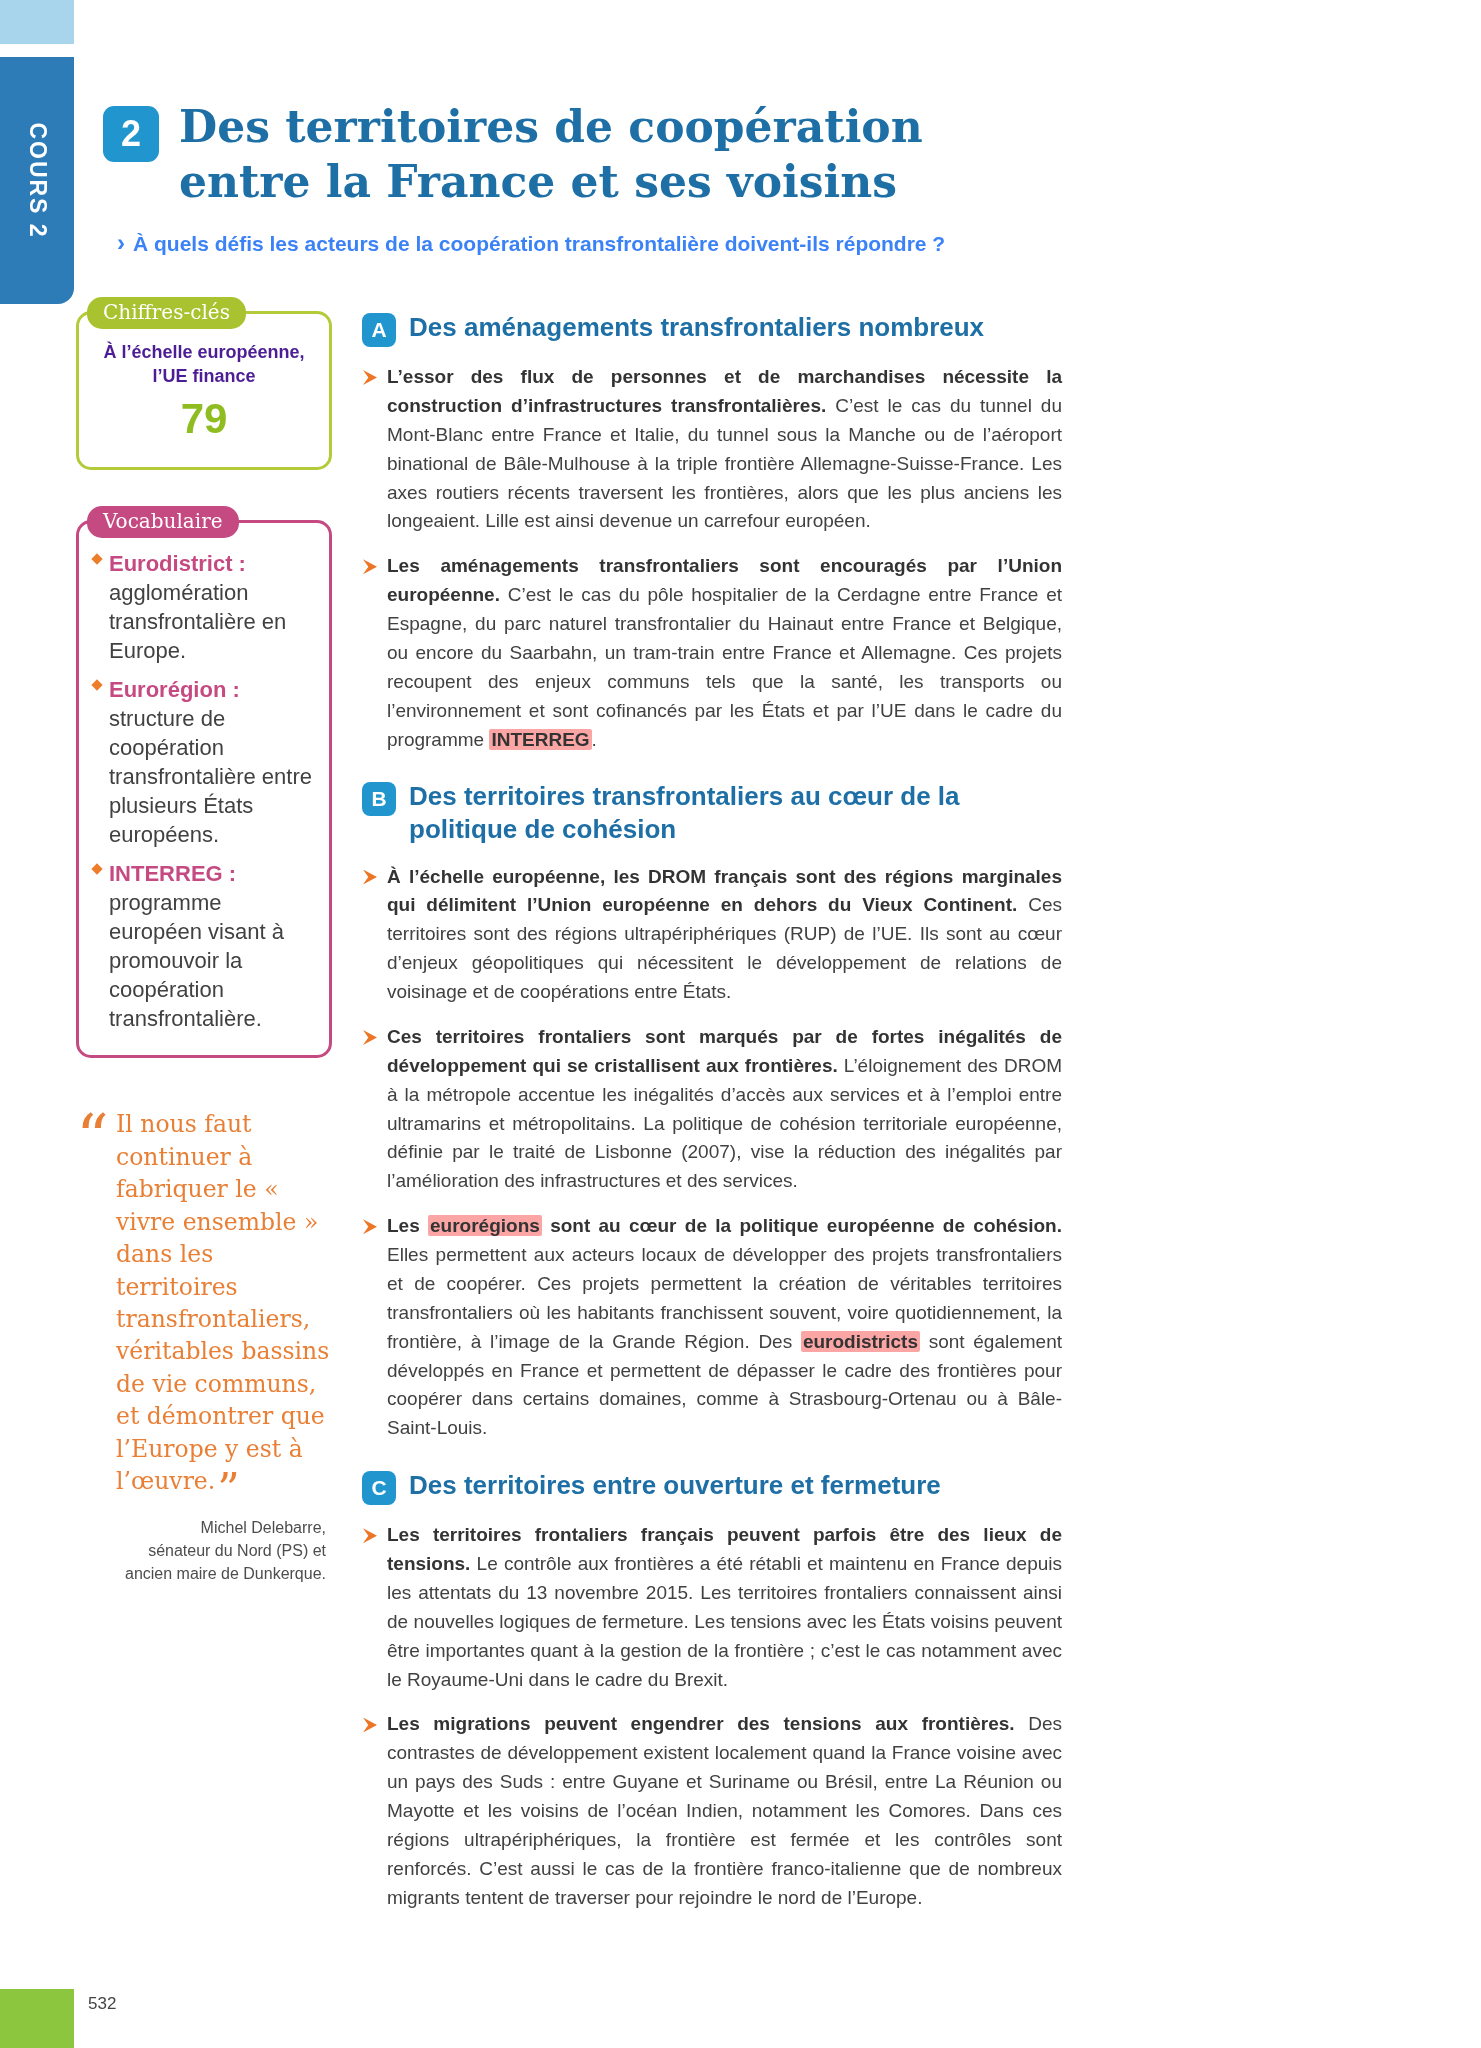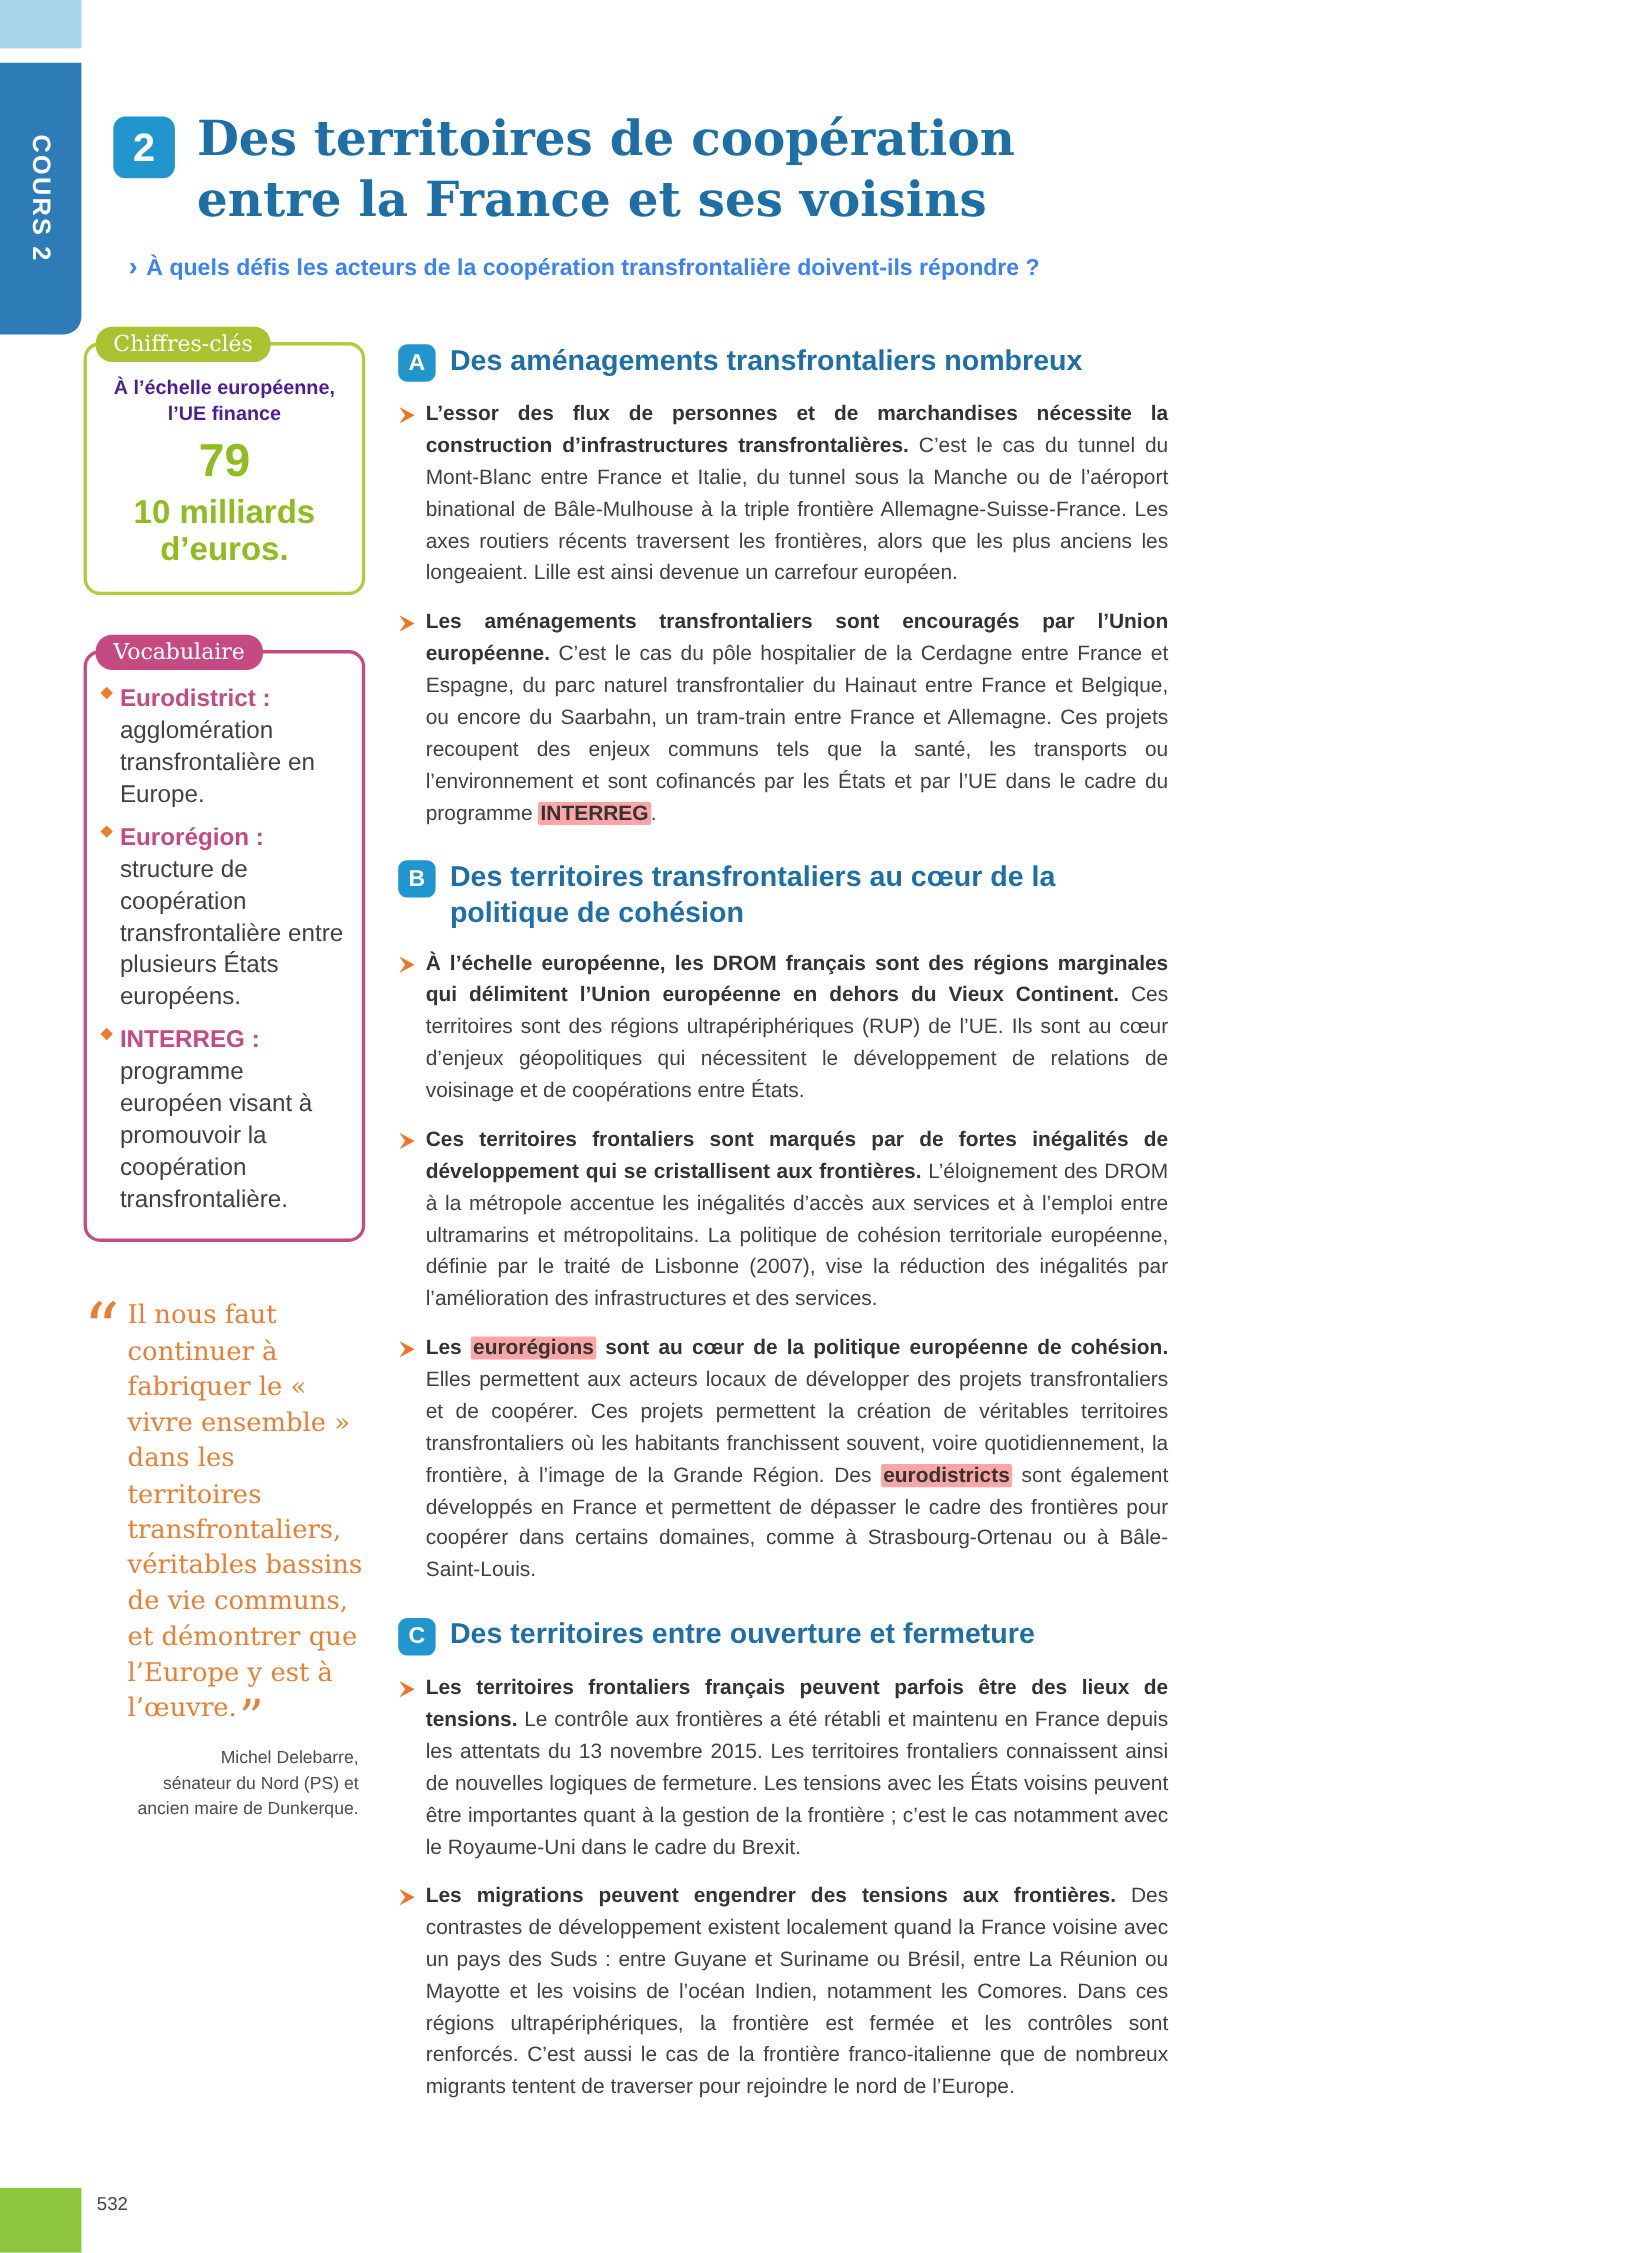--- a/index.html
+++ b/index.html
@@ -123,21 +123,20 @@
 </div>
 
 <div class="content">
 
   <aside class="sidebar">
 
     <div class="sbox chiffres">
       <div class="pill">Chiffres-clés</div>
       <div class="line">À l’échelle européenne, l’UE finance</div>
       <div class="big-num">79</div>
-      <div class="big-txt">10 milliards d’euros.</div>
     </div>
 
     <div class="sbox vocab">
       <div class="pill">Vocabulaire</div>
       <div class="vocab-item">
         <span class="vdot"></span>
         <span class="vterm">Eurodistrict :</span>
         <span class="vdef">agglomération transfrontalière en Europe.</span>
       </div>
       <div class="vocab-item">

